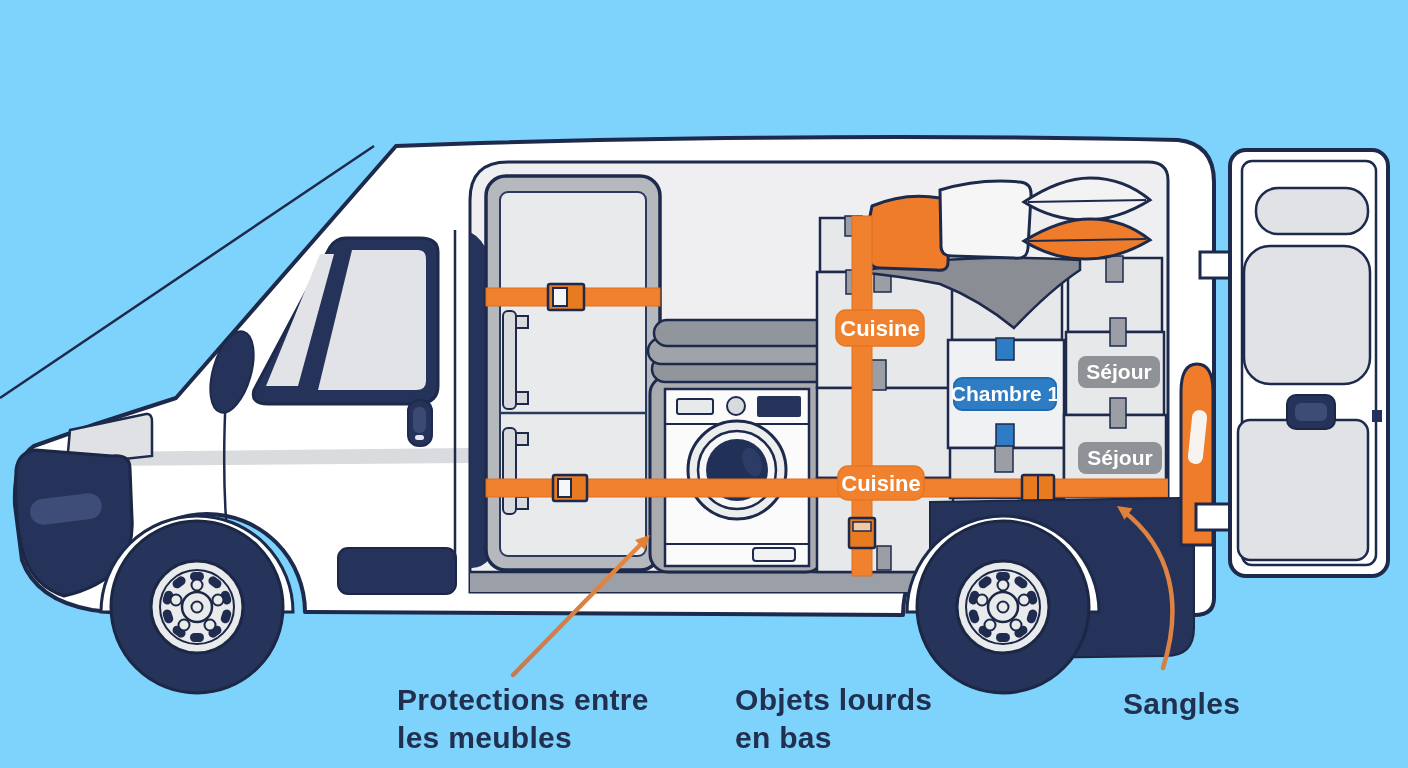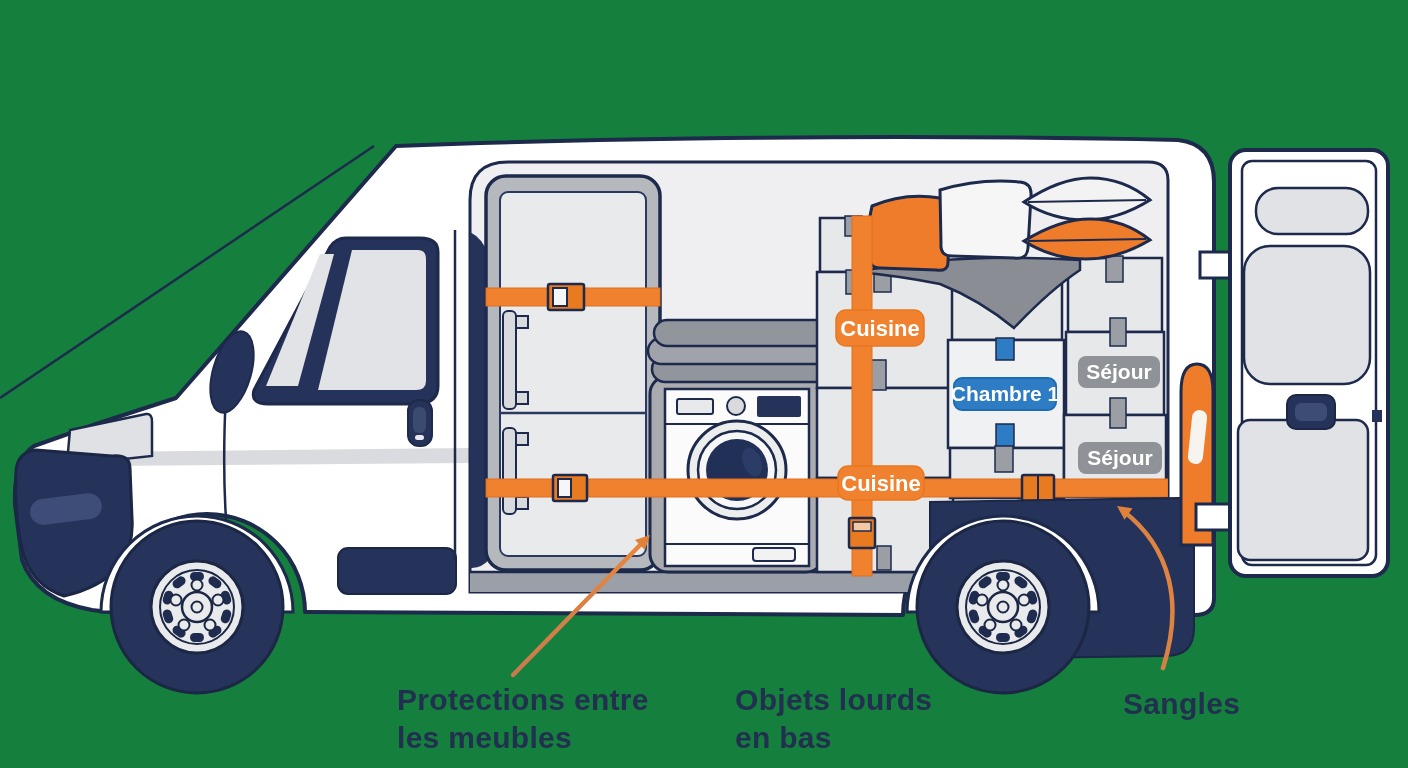--- a/index.html
+++ b/index.html
@@ -1,19 +1,19 @@
 <!DOCTYPE html>
 <html><head>
 <meta charset="utf-8">
 <style>
   html,body{margin:0;padding:0;background:#ffffff;}
   .stage{
     position:relative;
     width:1408px;height:768px;
-    background:#15803d;
+    background:#7dd3fc;
     overflow:hidden;
     font-family:"Liberation Sans", sans-serif;
   }
   svg{display:block;}
   text{font-family:"Liberation Sans", sans-serif;}
   .badge-text{fill:#ffffff;font-weight:700;}
   .caption{fill:#223050;font-weight:700;font-size:30px;letter-spacing:.3px;}
 </style>
 </head>
 <body>

